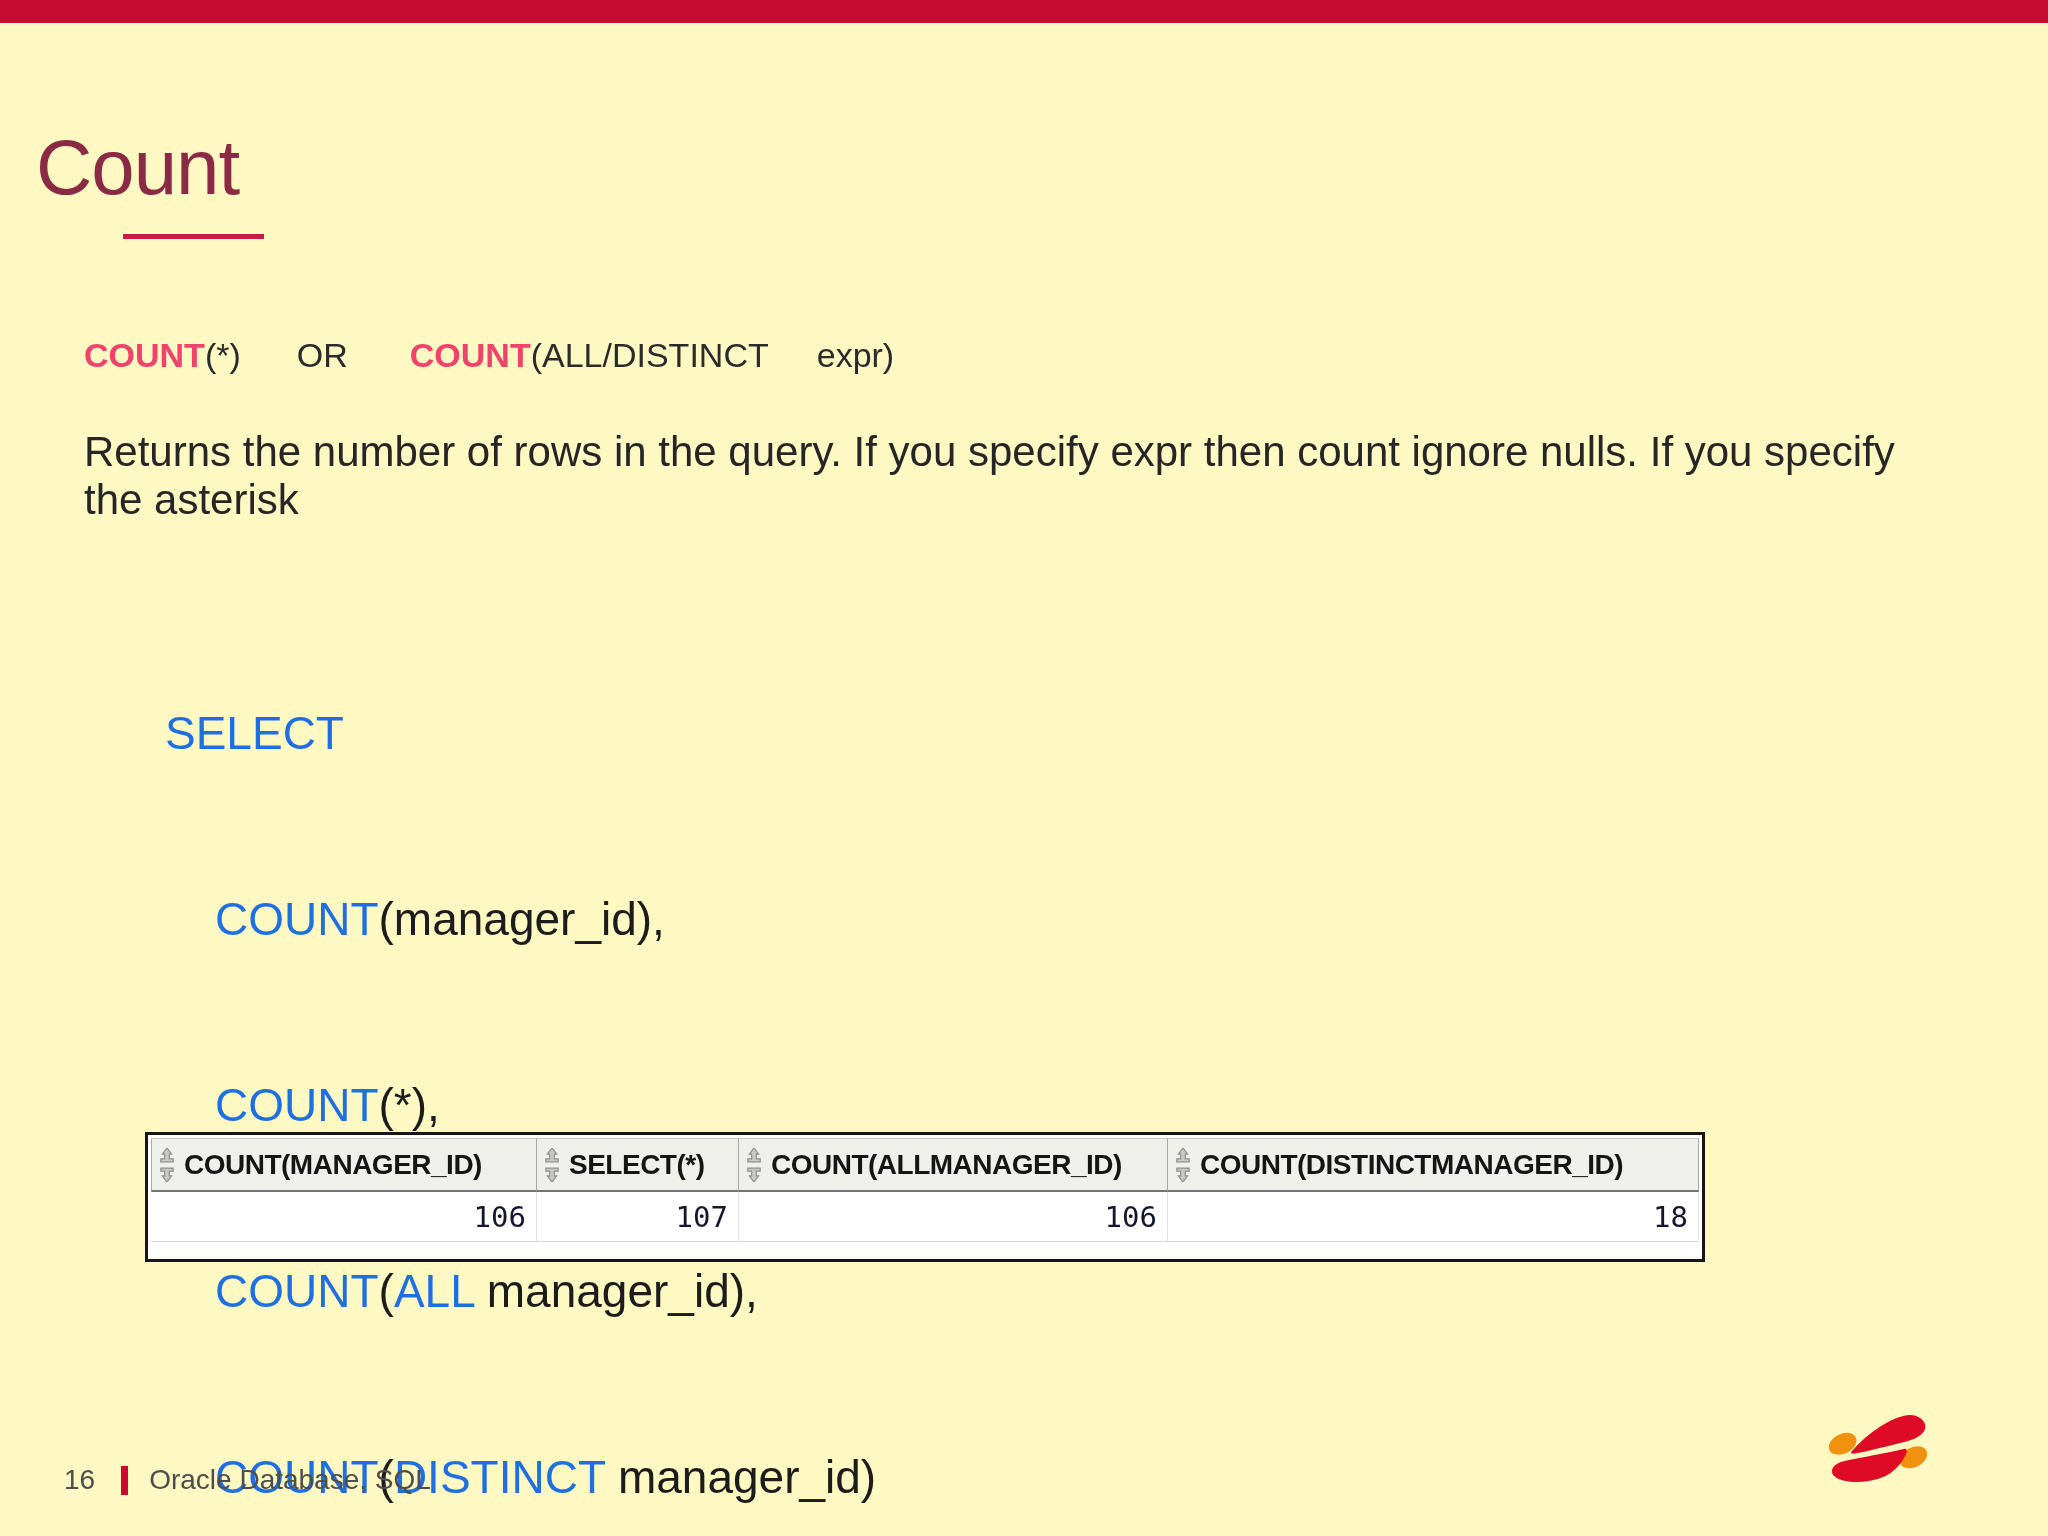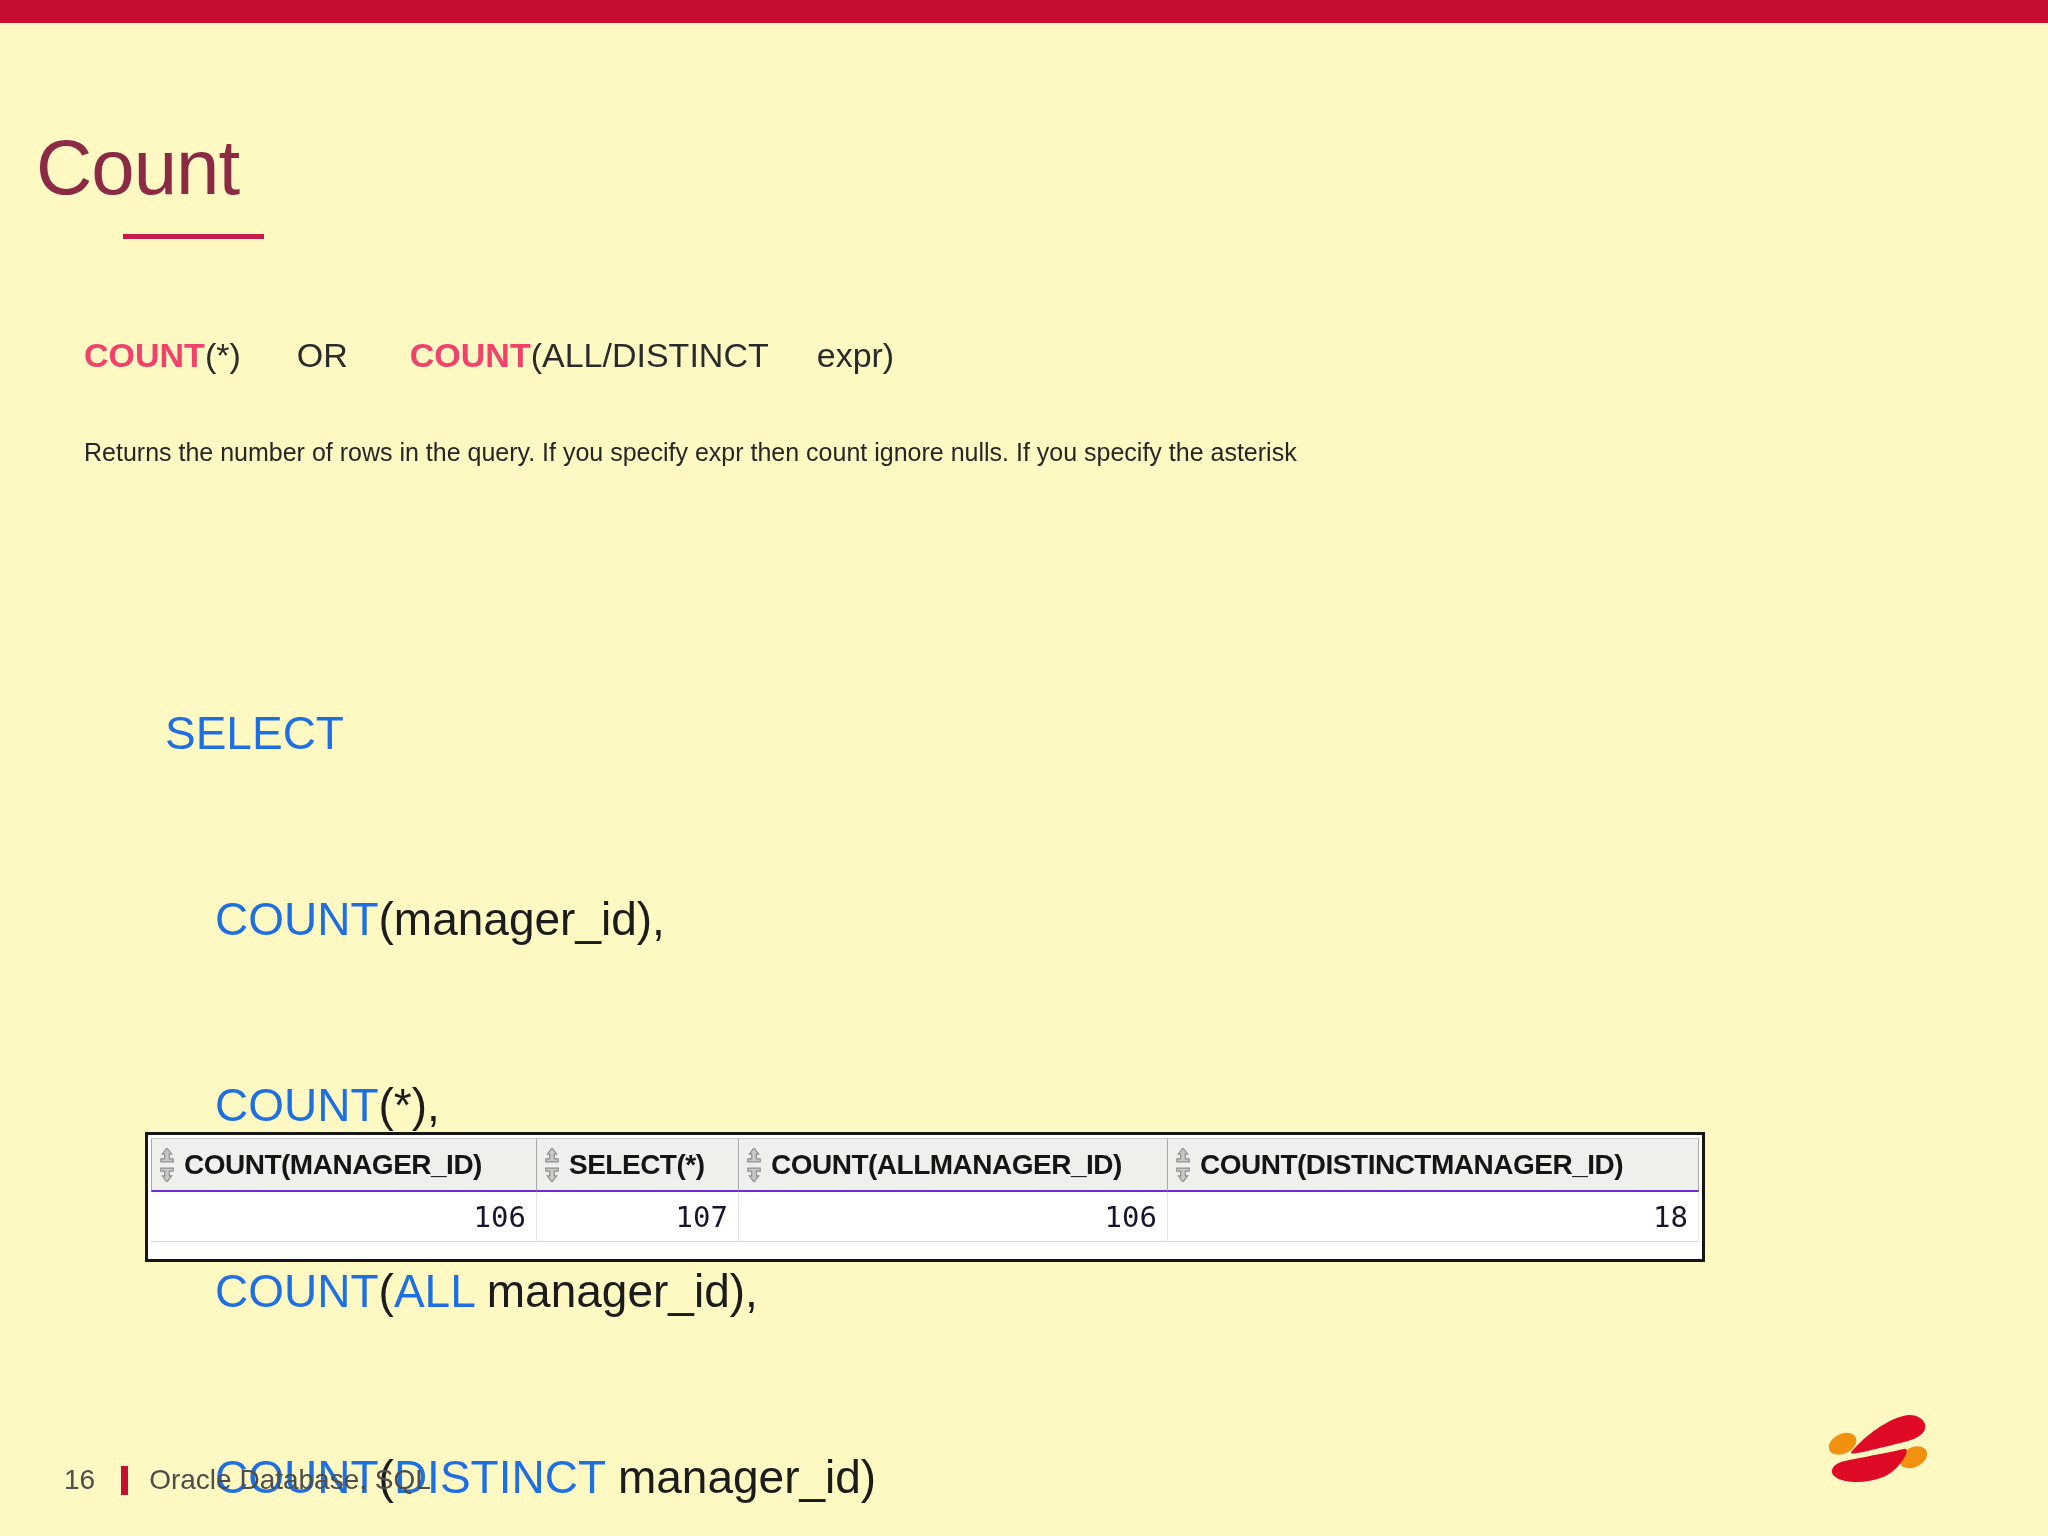--- a/index.html
+++ b/index.html
@@ -28,21 +28,21 @@
     position:absolute; left:84px; top:336px;
     font-size:34px; color:#2B2B2B; white-space:nowrap;
   }
   .syntax-kw { color:#F0436B; font-weight:bold; }
   .syn-or { margin-left:56px; margin-right:62px; }
   .syn-expr { margin-left:48px; }
 
   
   .description {
     position:absolute; left:84px; top:428px;
-    font-size:25px; line-height:48px; color:#262626; width:1880px;
+    font-size:42px; line-height:48px; color:#262626; width:1880px;
   }
   .desc-underline { text-decoration:underline; text-decoration-thickness:2px; text-underline-offset:5px; }
 
   
   .code-block {
     position:absolute; left:165px; top:578px;
     font-size:46px; line-height:62px; color:#1C1C1C; white-space:pre;
   }
   .code-line { height:62px; }
   .code-indent { padding-left:50px; }
@@ -53,21 +53,21 @@
     position:absolute; left:145px; top:1132px; width:1560px; height:130px;
     box-sizing:border-box; background:#FFFFFF;
     border:3px solid #161616; padding:3px 3px 0 3px;
   }
   .grid-header-row { display:flex; height:54px; }
   .grid-hcell {
     box-sizing:border-box; display:flex; align-items:center;
     background:#EFEFEC;
     border-top:1px solid #C9C9C6;
     border-right:1px solid #A8A8A6;
-    border-bottom:2px solid #6d28d9;
+    border-bottom:2px solid #737373;
     padding-left:7px;
     font-weight:bold; font-size:28px; color:#151515; letter-spacing:-0.5px;
     white-space:nowrap; overflow:hidden;
   }
   .grid-hcell.first { border-left:1px solid #A8A8A6; }
   .c1 { width:386px; } .c2 { width:202px; } .c3 { width:429px; } .c4 { width:531px; }
   .sort-icon { width:16px; height:34px; margin-right:9px; flex:0 0 auto; }
   .grid-data-row { display:flex; height:50px; }
   .grid-dcell {
     box-sizing:border-box; display:flex; align-items:center; justify-content:flex-end;

